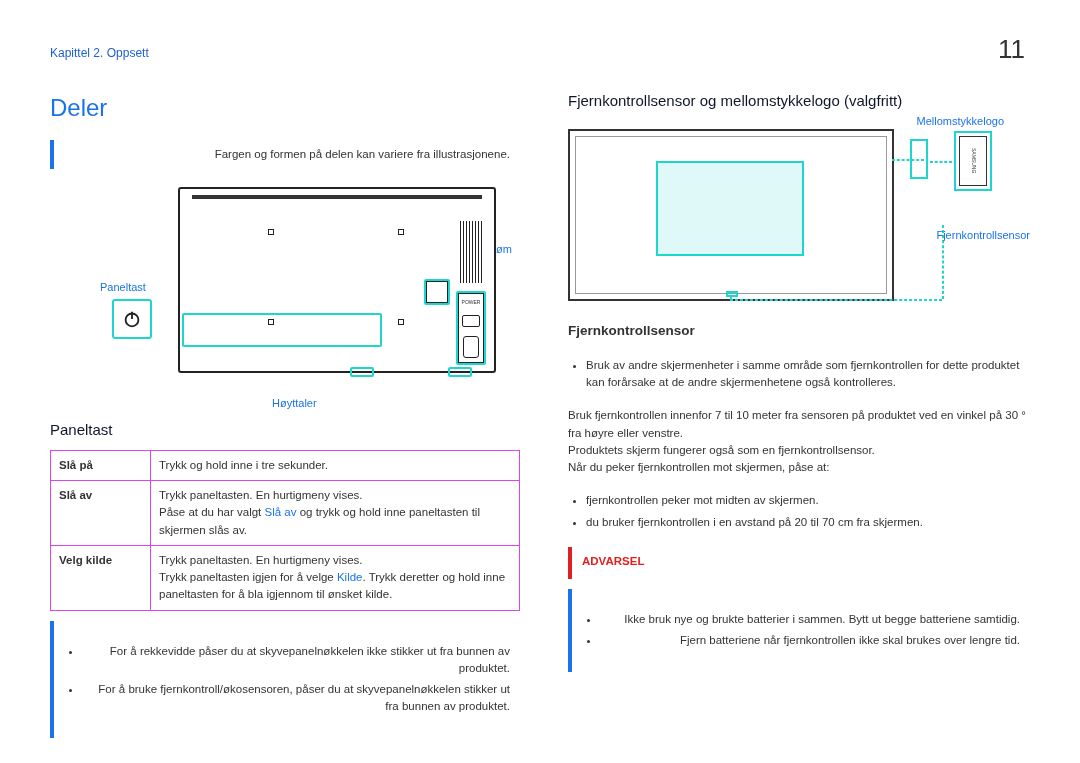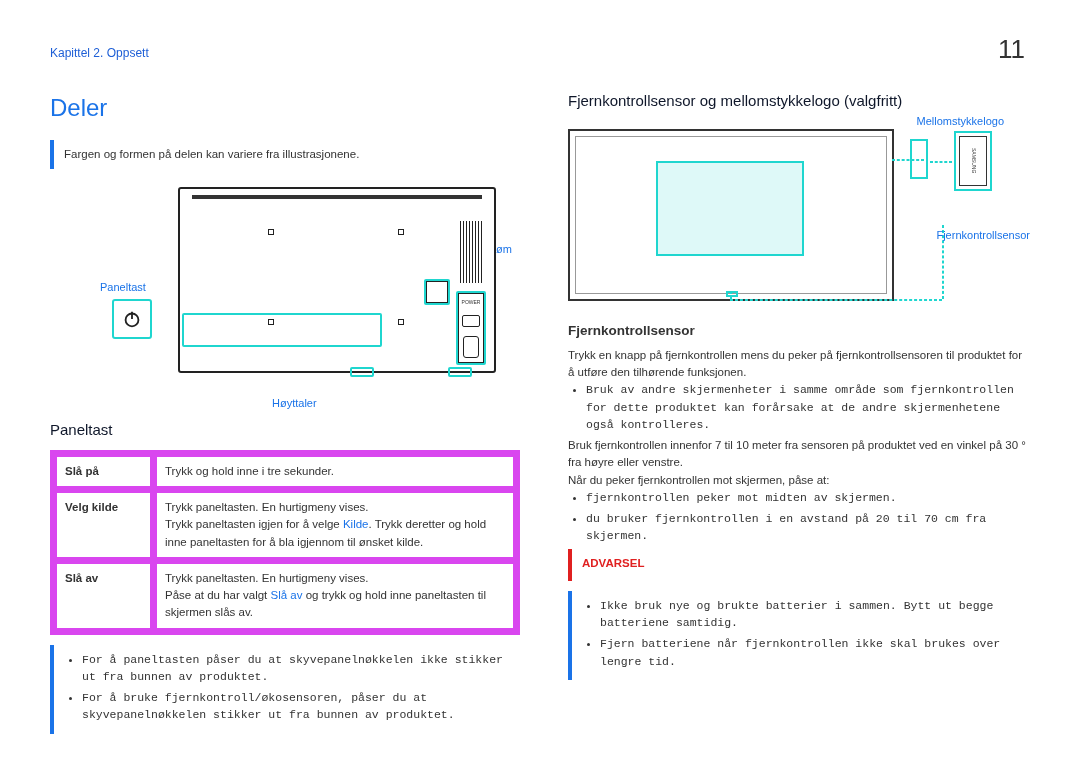--- a/index.html
+++ b/index.html
@@ -5,28 +5,28 @@
   * { box-sizing: border-box; margin: 0; padding: 0; }
   body { font-family: Arial, sans-serif; width: 1080px; height: 763px; background: #fff; color: #333; font-size: 11.5px; line-height: 1.5; }
   .page { display: flex; gap: 30px; padding: 30px 50px 20px 50px; position: relative; }
   .page-number { position: absolute; top: 30px; right: 55px; font-size: 26px; color: #333; }
   .chapter { position: absolute; top: 44px; left: 50px; color: #1e5fd6; font-size: 12px; font-weight: 500; text-align: center; }
   .cols { display: flex; gap: 48px; width: 100%; margin-top: 60px; }
   .col-left { width: 470px; }
   .col-right { flex: 1; }
   h1.dealer { color: #1a73e8; font-size: 24px; font-weight: 400; margin-bottom: 14px; }
   h2.section { color: #0f172a; font-size: 15px; font-weight: 500; margin: 10px 0 8px; }
-  .note-box { border-left: 4px solid #1a73e8; padding: 6px 10px; margin-bottom: 10px; font-size: 11.5px; }
+  .note-box { border-left: 4px solid #1a73e8; padding: 6px 10px; margin-bottom: 10px; font-size: 11.5px; text-align: right; }
   .warn-box { border-left: 4px solid #e02020; padding: 6px 10px; margin-bottom: 10px; font-size: 11.5px; }
   .warn-title { color: #e02020; font-weight: 700; margin-bottom: 3px; }
   table.kt { width: 100%; border-collapse: collapse; margin-bottom: 10px; }
-  table.kt td, table.kt th { border: 7px solid #d946ef; padding: 6px 8px; vertical-align: top; text-align: left; font-size: 11.5px; font-weight: 400; }
+  table.kt td, table.kt th { border: 1px solid #d946ef; padding: 6px 8px; vertical-align: top; text-align: left; font-size: 11.5px; font-weight: 400; }
   table.kt th { width: 100px; font-weight: 700; }
   .inlink { color: #1a73e8; }
-  ul.b { list-style: disc; padding-left: 18px; margin: 0 0; font-family: Liberation Mono, monospace; }
+  ul.b { list-style: disc; padding-left: 18px; margin: 16px 0; }
   ul.b li { margin-bottom: 4px; }
   h3.sub { font-size: 13.5px; font-weight: 700; margin: 10px 0 6px; color: #333; }
 
   
   .diag-left { position: relative; width: 470px; height: 230px; margin-bottom: 8px; }
   .tv-back { position: absolute; left: 128px; top: 8px; width: 318px; height: 186px; border: 2px solid #222; border-radius: 3px; background: #fff; }
   .vh { position: absolute; top: 6px; left: 12px; right: 12px; height: 4px; background: #333; }
   .mount { position: absolute; width: 6px; height: 6px; border: 1px solid #222; }
   .mount.a{top:40px;left:88px}.mount.b{top:40px;left:218px}.mount.c{top:130px;left:88px}.mount.d{top:130px;left:218px}
   .vents { position: absolute; right: 10px; top: 32px; width: 24px; height: 62px; background: repeating-linear-gradient(90deg,#222 0 1px,transparent 1px 3px); }
@@ -110,39 +110,39 @@
       </div>
 
       <h2 class="section">Paneltast</h2>
       <table class="kt">
         <tbody>
             <tr>
               <th>Slå på</th>
               <td>Trykk og hold inne i tre sekunder.</td>
             </tr>
         <tr>
+              <th>Slå av</th>
+          <td>
+            <div>Trykk paneltasten. En hurtigmeny vises.</div>
+            <div><span>Påse at du har valgt </span><span class="inlink">Slå av</span><span> og trykk og hold inne paneltasten til skjermen slås av.</span></div>
+          </td>
+            </tr>
+        <tr>
               <th>Velg kilde</th>
           <td>
             <div>Trykk paneltasten. En hurtigmeny vises.</div>
             <div><span>Trykk paneltasten igjen for å velge </span><span class="inlink">Kilde</span><span>. Trykk deretter og hold inne paneltasten for å bla igjennom til ønsket kilde.</span></div>
-          </td>
-            </tr>
-        <tr>
-              <th>Slå av</th>
-          <td>
-            <div>Trykk paneltasten. En hurtigmeny vises.</div>
-            <div><span>Påse at du har valgt </span><span class="inlink">Slå av</span><span> og trykk og hold inne paneltasten til skjermen slås av.</span></div>
           </td>
             </tr>
       </tbody>
         </table>
 
       <div class="note-box">
         <ul class="b">
-          <li>For å paneltasten påser du at skyvepanelnøkkelen ikke stikker ut fra bunnen av produktet.</li>
+          <li>For å rekkevidde påser du at skyvepanelnøkkelen ikke stikker ut fra bunnen av produktet.</li>
           <li>For å bruke fjernkontroll/økosensoren, påser du at skyvepanelnøkkelen stikker ut fra bunnen av produktet.</li>
         </ul>
       </div>
     </div>
 
     <div class="col-right">
       <h2 class="section" style="margin-top:0">Fjernkontrollsensor og mellomstykkelogo (valgfritt)</h2>
 
       <div class="diag-right">
         <div class="l-mlogo">Mellomstykkelogo</div>
@@ -159,25 +159,25 @@
           </div>
         <div class="dash d1"></div>
           <div class="dash d2"></div>
           <div class="dash d3"></div>
           <div class="dash d4"></div>
           <div class="dash d6"></div>
         <div class="l-fsensor">Fjernkontrollsensor</div>
       </div>
 
       <h3 class="sub">Fjernkontrollsensor</h3>
-      <p>Trykk en knapp på fjernkontrollen mens du peker på fjernkontrollsensoren til produktet for å utføre den tilhørende funksjonen.</p>
       <ul class="b">
           <li>Bruk av andre skjermenheter i samme område som fjernkontrollen for dette produktet kan forårsake at de andre skjermenhetene også kontrolleres.</li>
         </ul>
       <p>Bruk fjernkontrollen innenfor 7 til 10 meter fra sensoren på produktet ved en vinkel på 30 ° fra høyre eller venstre.</p>
+      <p>Produktets skjerm fungerer også som en fjernkontrollsensor.</p>
       <p>Når du peker fjernkontrollen mot skjermen, påse at:</p>
       <ul class="b">
         <li>fjernkontrollen peker mot midten av skjermen.</li>
         <li>du bruker fjernkontrollen i en avstand på 20 til 70 cm fra skjermen.</li>
       </ul>
 
       <div class="warn-box">
         <div class="warn-title">ADVARSEL</div>
       </div>
 

